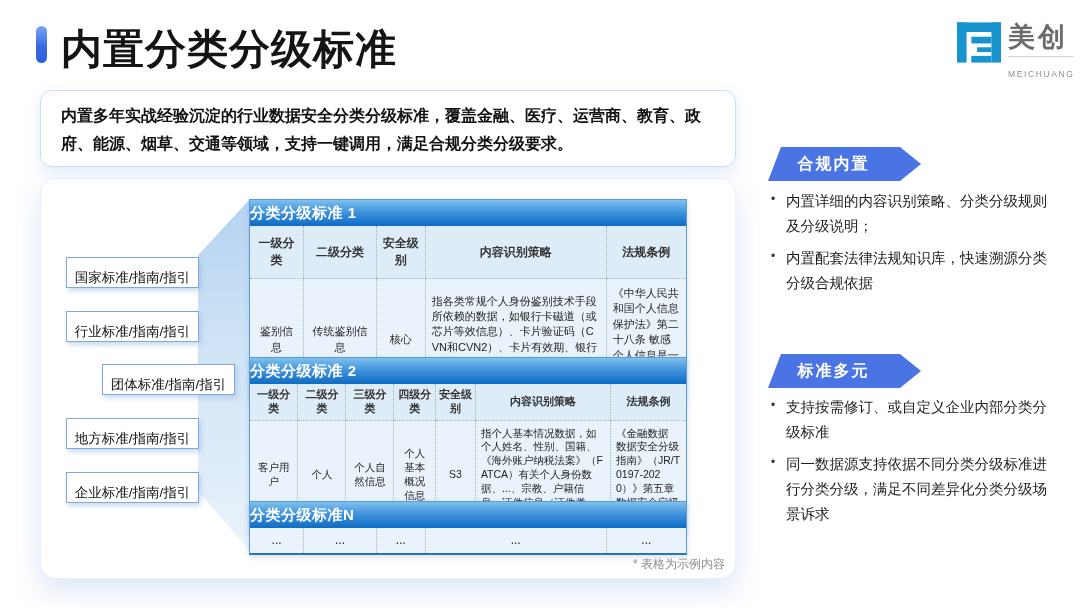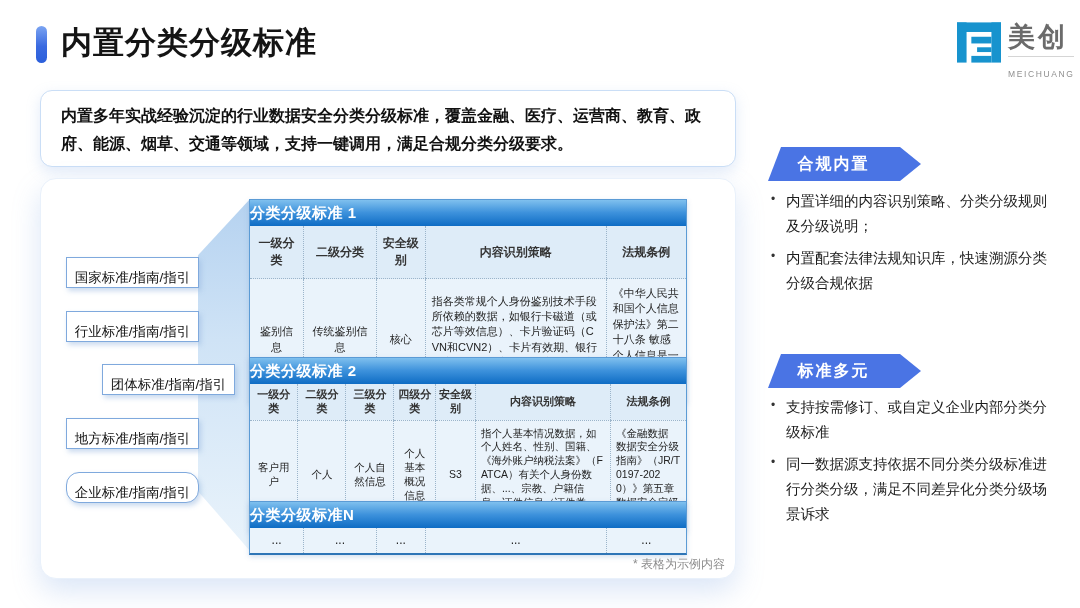--- a/index.html
+++ b/index.html
@@ -13,21 +13,21 @@
   }
 
   
   .accent-pill {
     position:absolute; left:36px; top:26px; width:11px; height:37px;
     border-radius:6px;
     background: linear-gradient(180deg,#7ba4f2 0%, #3a6ae0 55%, #2b5fdb 100%);
   }
   .page-title {
     position:absolute; left:61px; top:22px;
-    font-size:31px; font-weight:bold; color:#141414; letter-spacing:1px;
+    font-size:41px; font-weight:bold; color:#141414; letter-spacing:1px;
   }
   .logo {
     position:absolute; left:957px; top:22px;
     display:flex; align-items:flex-start; gap:7px;
   }
   .logo svg { display:block; }
   .logo-text { display:flex; flex-direction:column; line-height:1; padding-top:2px; }
   .logo-cn { font-size:27px; font-weight:bold; color:#6b6b6b; letter-spacing:3px; }
   .logo-en { font-size:8.5px; color:#8f8f8f; letter-spacing:1.6px; margin-top:5px;
              border-top:1px solid #d5d5d5; padding-top:13px; }
@@ -56,21 +56,21 @@
     position:absolute; left:25px; width:133px; height:31px;
     background:#fff; border:1px solid #7fa9dd;
     box-shadow: 2px 3px 5px rgba(140,175,220,.45);
     display:flex; align-items:flex-end; justify-content:center;
     font-size:13.5px; color:#111; font-weight:500;
   }
   .std-btn:nth-of-type(2){ top:78px; }
   .std-btn:nth-of-type(3){ top:132px; }
   .std-btn:nth-of-type(4){ top:185px;margin-left:36px; }
   .std-btn:nth-of-type(5){ top:239px; }
-  .std-btn:nth-of-type(6){ top:293px;border-radius:13px; }
+  .std-btn:nth-of-type(6){ top:293px; }
 
   
   .tbl-box {
     position:absolute; left:208px; width:438px;
     border:1px solid #5b9bd5; border-bottom:2.5px solid #2e75b6;
     background:#eaf3fb;
     box-shadow: 0 2px 5px rgba(110,150,200,.3);
   }
   .tbl-box.t1 { top:20px; }
   .tbl-box.t2 { top:178px; }

